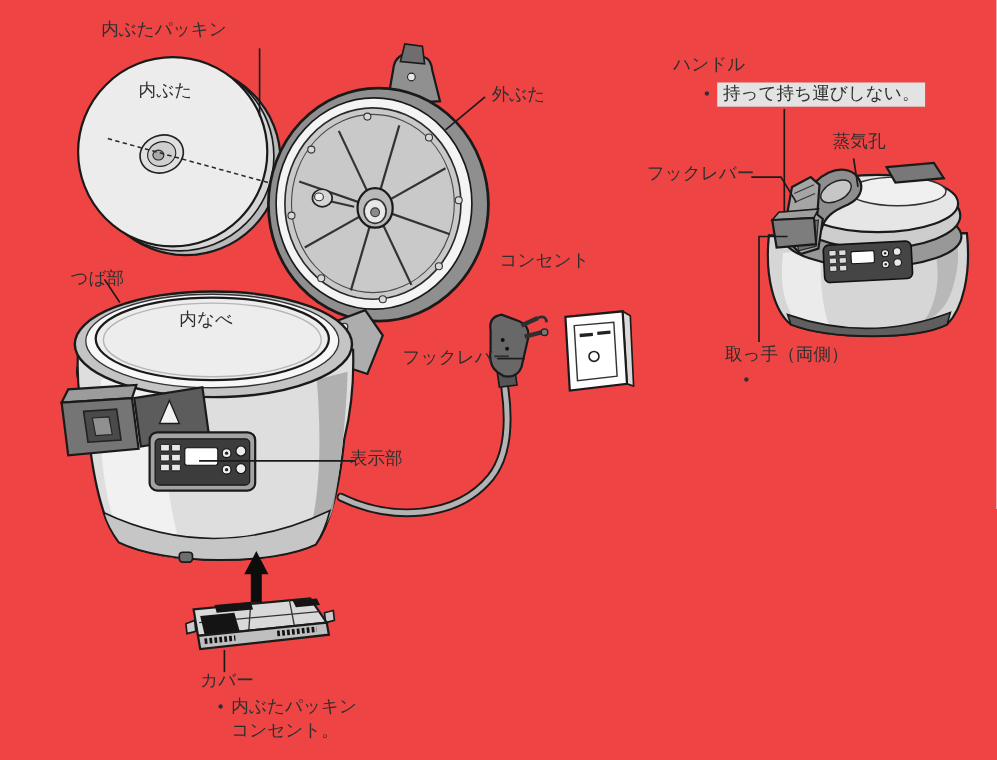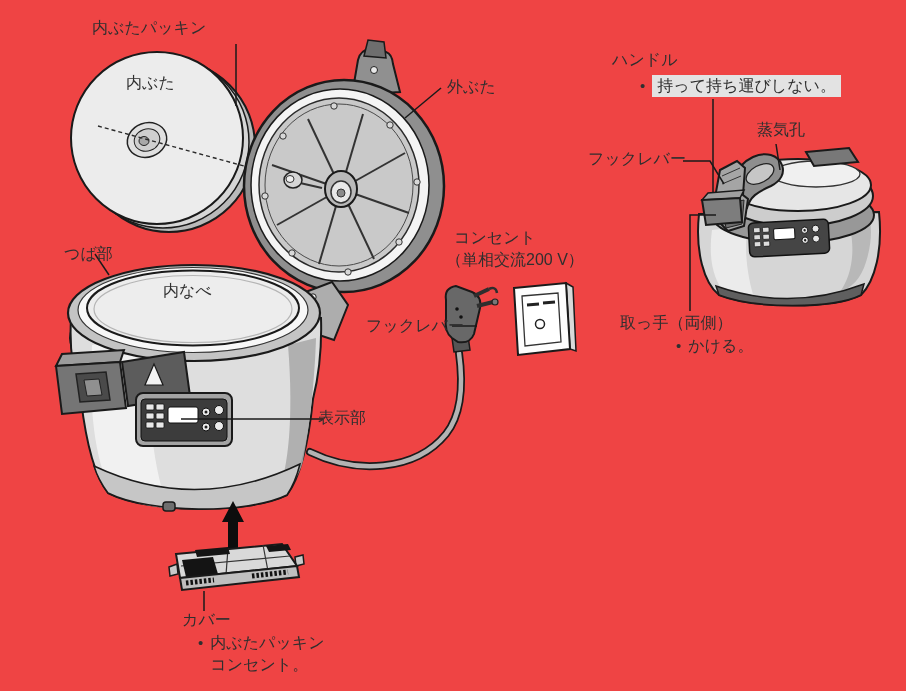--- a/index.html
+++ b/index.html
@@ -220,37 +220,35 @@
 <div class="lbl" style="left:92px;top:18px">内ぶたパッキン</div>
 <div class="lbl" style="left:126px;top:73px">内ぶた</div>
 <div class="lbl" style="left:447px;top:77px">外ぶた</div>
 <div class="lbl" style="left:64px;top:244px">つば部</div>
 <div class="lbl" style="left:163px;top:281px">内なべ</div>
 <div class="lbl" style="left:318px;top:408px">表示部</div>
 <div class="lbl" style="left:366px;top:316px">フックレバー</div>
 
 <div class="lbl" style="left:446px;top:227px">
   <span class="nl ind">コンセント</span>
-  <span class="nl">（単相交流200 V）</span>
 </div>
 
 <div class="lbl" style="left:612px;top:50px">ハンドル</div>
 <div class="lbl note" style="left:640px;top:75px">
   <span class="bullet">•</span>
   <span class="hl">持って持ち運びしない。</span>
 </div>
 
 <div class="lbl" style="left:757px;top:120px">蒸気孔</div>
 <div class="lbl" style="left:588px;top:149px">フックレバー</div>
 
-<div class="lbl" style="left:620px;top:313px">取っ手（両側）</div>
+<div class="lbl" style="left:659px;top:313px">取っ手（両側）</div>
 <div class="lbl note" style="left:676px;top:335px">
   <span class="bullet">•</span>
   <span>
-    <span class="nl">かける。</span>
   </span>
 </div>
 
 <div class="lbl" style="left:182px;top:610px">カバー</div>
 <div class="lbl note" style="left:198px;top:632px">
   <span class="bullet">•</span>
   <span>
     <span class="nl">内ぶたパッキン</span>
     <span class="nl">コンセント。</span>
   </span>

